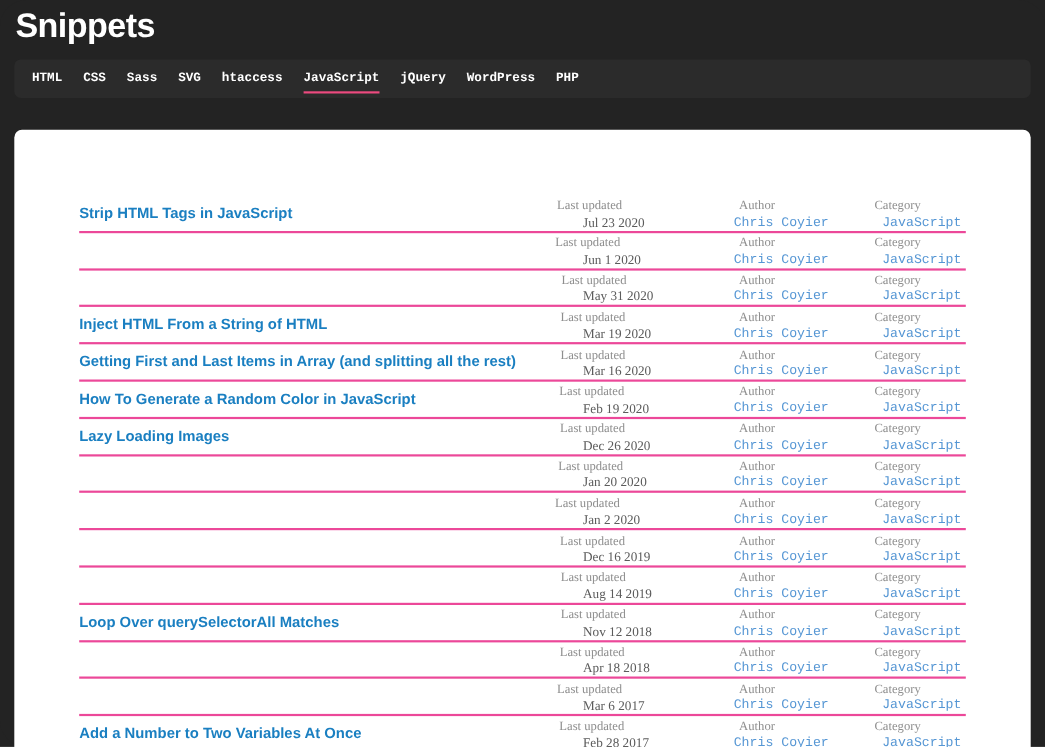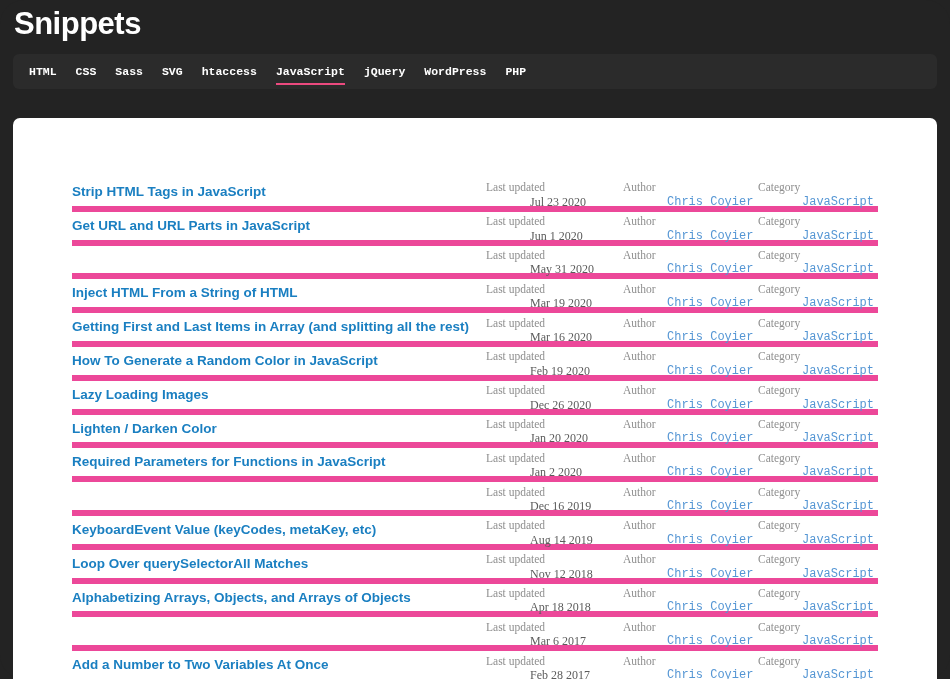--- a/index.html
+++ b/index.html
@@ -89,21 +89,21 @@
   .list {
     position: absolute;
     left: 59px;
     top: 60px;
     width: 806px;
   }
 
   .row {
     position: relative;
     height: 33.8px;
-    border-bottom: 6px solid #ec4899;
+    border-bottom: 2px solid #ec4899;
     display: flex;
     align-items: center;
   }
 
   .row:first-child {
     border-top: none;
   }
 
   .snippet-title {
     font-family: "Liberation Sans", sans-serif;
@@ -120,20 +120,21 @@
 
   .meta {
     position: absolute;
     top: 0;
     height: 33.8px;
     font-family: "Liberation Serif", "DejaVu Serif", serif;
     display: flex;
     flex-direction: column;
     justify-content: center;
     line-height: 14.5px;
+    text-align: center;
   }
 
   .meta-label {
     font-size: 11.5px;
     color: #8e8e8e;
     white-space: nowrap;
   }
 
   .meta-value {
     font-size: 12px;
@@ -183,21 +184,20 @@
           <div class="meta col-author">
             <div class="meta-label">Author</div>
             <a class="meta-value link">Chris Coyier</a>
           </div>
           <div class="meta col-category">
             <div class="meta-label">Category</div>
             <a class="meta-value link">JavaScript</a>
           </div>
         </div>
         <div class="row">
-          <a class="snippet-title">Get URL and URL Parts in JavaScript</a>
           <div class="meta col-updated">
             <div class="meta-label">Last updated</div>
             <div class="meta-value">Jun 1 2020</div>
           </div>
           <div class="meta col-author">
             <div class="meta-label">Author</div>
             <a class="meta-value link">Chris Coyier</a>
           </div>
           <div class="meta col-category">
             <div class="meta-label">Category</div>
@@ -272,36 +272,34 @@
           <div class="meta col-author">
             <div class="meta-label">Author</div>
             <a class="meta-value link">Chris Coyier</a>
           </div>
           <div class="meta col-category">
             <div class="meta-label">Category</div>
             <a class="meta-value link">JavaScript</a>
           </div>
         </div>
         <div class="row">
-          <a class="snippet-title">Lighten / Darken Color</a>
           <div class="meta col-updated">
             <div class="meta-label">Last updated</div>
             <div class="meta-value">Jan 20 2020</div>
           </div>
           <div class="meta col-author">
             <div class="meta-label">Author</div>
             <a class="meta-value link">Chris Coyier</a>
           </div>
           <div class="meta col-category">
             <div class="meta-label">Category</div>
             <a class="meta-value link">JavaScript</a>
           </div>
         </div>
         <div class="row">
-          <a class="snippet-title">Required Parameters for Functions in JavaScript</a>
           <div class="meta col-updated">
             <div class="meta-label">Last updated</div>
             <div class="meta-value">Jan 2 2020</div>
           </div>
           <div class="meta col-author">
             <div class="meta-label">Author</div>
             <a class="meta-value link">Chris Coyier</a>
           </div>
           <div class="meta col-category">
             <div class="meta-label">Category</div>
@@ -316,21 +314,20 @@
           <div class="meta col-author">
             <div class="meta-label">Author</div>
             <a class="meta-value link">Chris Coyier</a>
           </div>
           <div class="meta col-category">
             <div class="meta-label">Category</div>
             <a class="meta-value link">JavaScript</a>
           </div>
         </div>
         <div class="row">
-          <a class="snippet-title">KeyboardEvent Value (keyCodes, metaKey, etc)</a>
           <div class="meta col-updated">
             <div class="meta-label">Last updated</div>
             <div class="meta-value">Aug 14 2019</div>
           </div>
           <div class="meta col-author">
             <div class="meta-label">Author</div>
             <a class="meta-value link">Chris Coyier</a>
           </div>
           <div class="meta col-category">
             <div class="meta-label">Category</div>
@@ -346,21 +343,20 @@
           <div class="meta col-author">
             <div class="meta-label">Author</div>
             <a class="meta-value link">Chris Coyier</a>
           </div>
           <div class="meta col-category">
             <div class="meta-label">Category</div>
             <a class="meta-value link">JavaScript</a>
           </div>
         </div>
         <div class="row">
-          <a class="snippet-title">Alphabetizing Arrays, Objects, and Arrays of Objects</a>
           <div class="meta col-updated">
             <div class="meta-label">Last updated</div>
             <div class="meta-value">Apr 18 2018</div>
           </div>
           <div class="meta col-author">
             <div class="meta-label">Author</div>
             <a class="meta-value link">Chris Coyier</a>
           </div>
           <div class="meta col-category">
             <div class="meta-label">Category</div>

